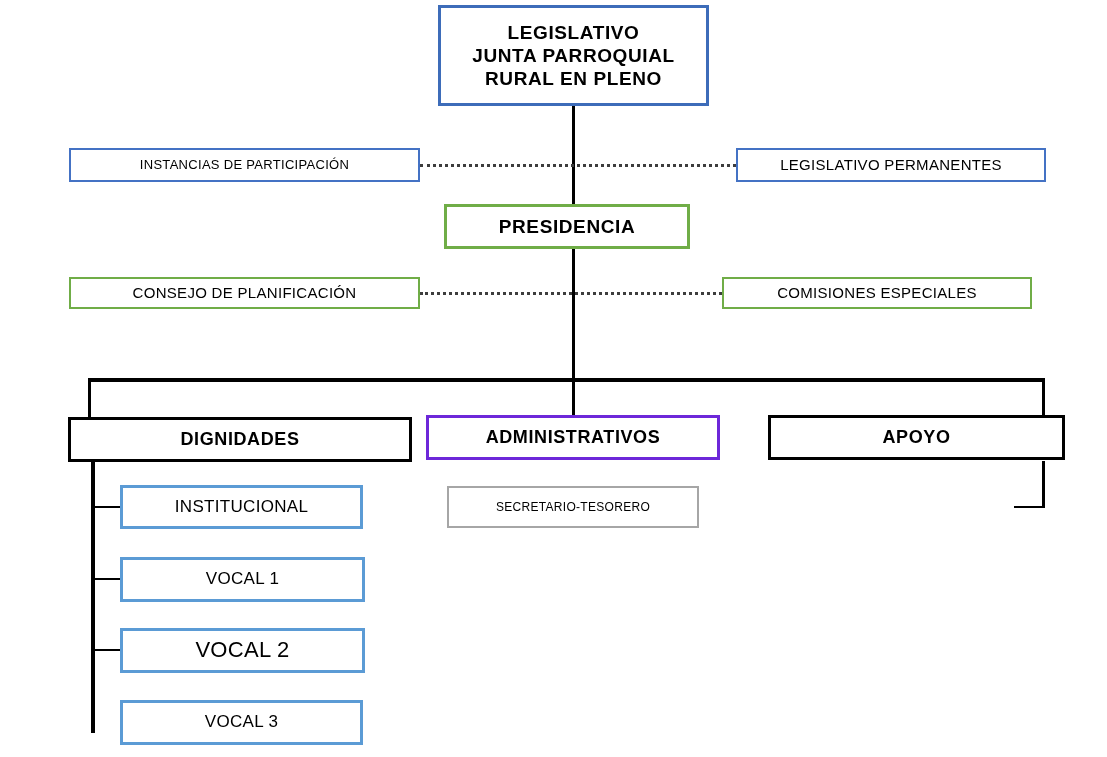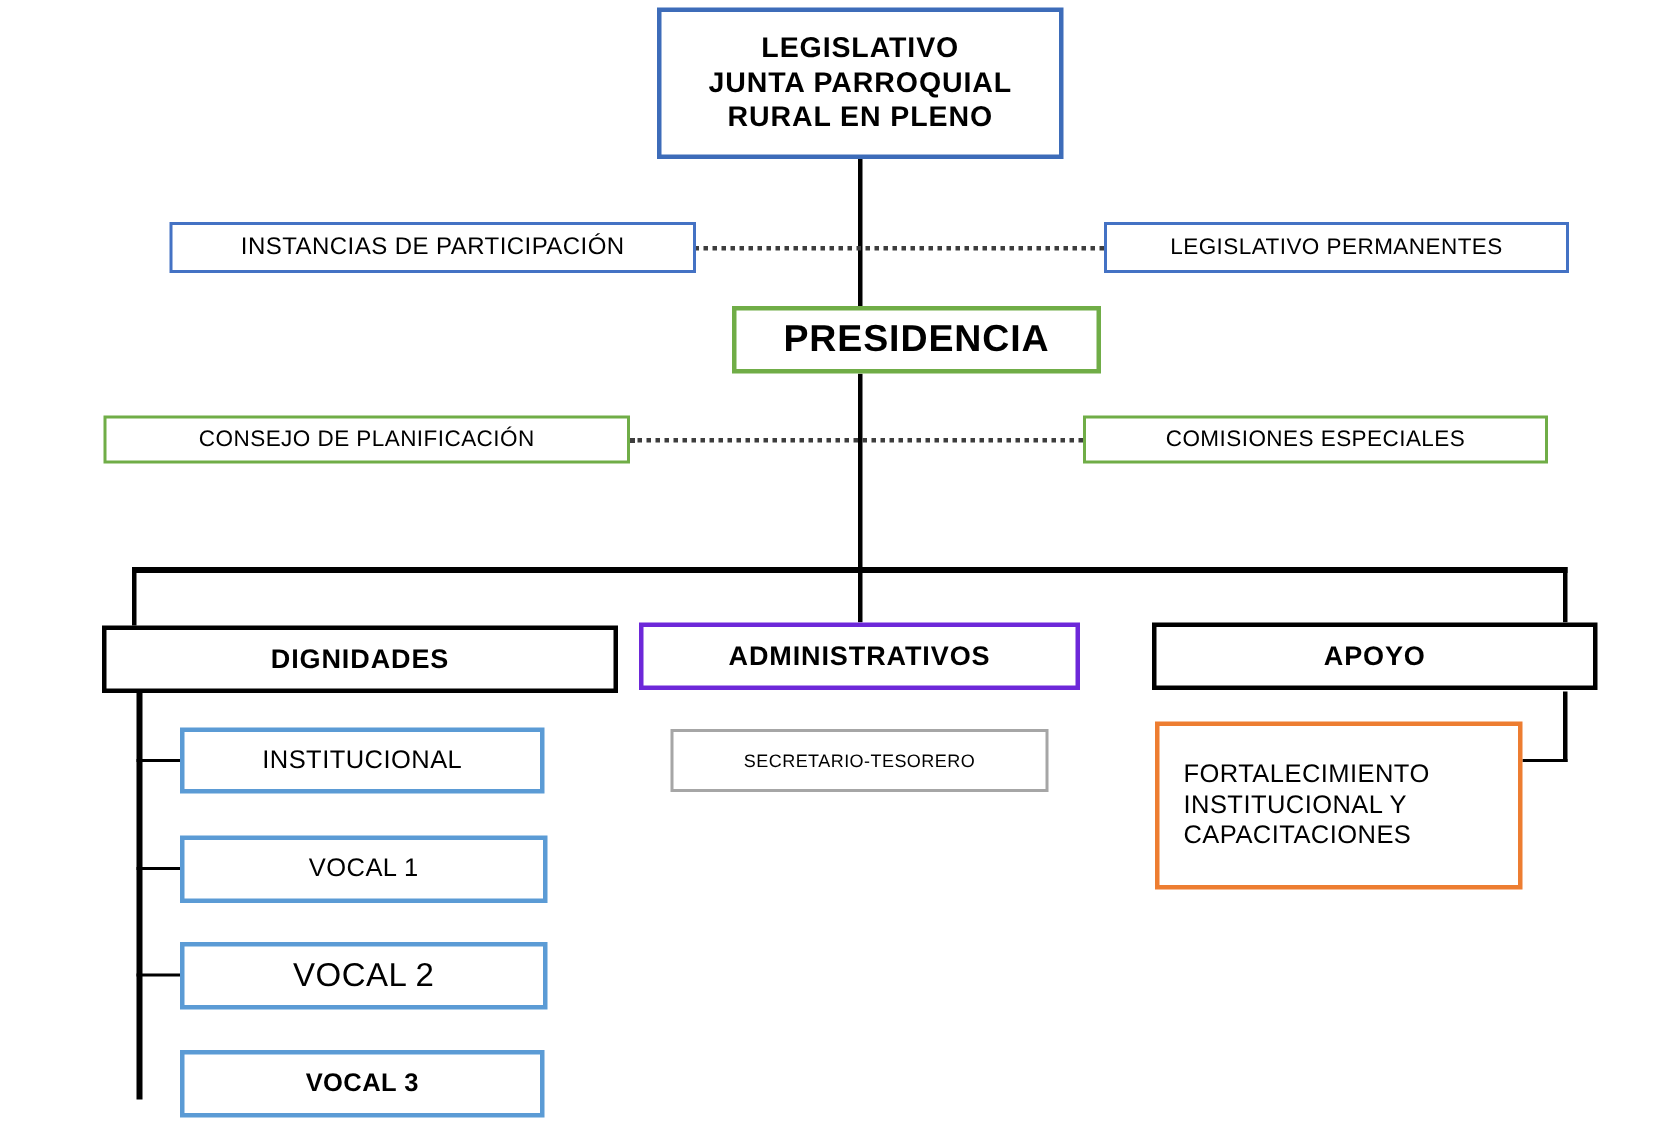--- a/index.html
+++ b/index.html
@@ -96,29 +96,29 @@
 
   <div class="line vline" style="left:1042px; top:461px; width:3px; height:47px;"></div>
   <div class="line hline" style="left:1014px; top:506px; width:31px; height:2px;"></div>
 
   <div class="node bold" style="left:438px; top:5px; width:271px; height:101px; border:3px solid #3d6cb9; font-size:19px;">
     <span class="node-label">LEGISLATIVO
 JUNTA PARROQUIAL
 RURAL EN PLENO</span>
   </div>
 
-  <div class="node regular" style="left:69px; top:148px; width:351px; height:34px; border:2px solid #4472c4; font-size:16px;margin-left:44px;">
+  <div class="node regular" style="left:69px; top:148px; width:351px; height:34px; border:2px solid #4472c4; font-size:13px;">
     <span class="node-label">INSTANCIAS  DE PARTICIPACIÓN</span>
   </div>
 
   <div class="node regular" style="left:736px; top:148px; width:310px; height:34px; border:2px solid #4472c4; font-size:15px;">
     <span class="node-label">LEGISLATIVO  PERMANENTES</span>
   </div>
 
-  <div class="node bold" style="left:444px; top:204px; width:246px; height:45px; border:3px solid #70ad47; font-size:25px;margin-left:44px;">
+  <div class="node bold" style="left:444px; top:204px; width:246px; height:45px; border:3px solid #70ad47; font-size:19px;">
     <span class="node-label">PRESIDENCIA</span>
   </div>
 
   <div class="node regular" style="left:69px; top:277px; width:351px; height:32px; border:2px solid #70ad47; font-size:15px;">
     <span class="node-label">CONSEJO DE PLANIFICACIÓN</span>
   </div>
 
   <div class="node regular" style="left:722px; top:277px; width:310px; height:32px; border:2px solid #70ad47; font-size:15px;">
     <span class="node-label">COMISIONES  ESPECIALES</span>
   </div>
@@ -140,27 +140,22 @@
   </div>
 
   <div class="node regular" style="left:120px; top:557px; width:245px; height:45px; border:3px solid #5b9bd5; font-size:17px;">
     <span class="node-label">VOCAL 1</span>
   </div>
 
   <div class="node regular" style="left:120px; top:628px; width:245px; height:45px; border:3px solid #5b9bd5; font-size:22px;">
     <span class="node-label">VOCAL 2</span>
   </div>
 
-  <div class="node regular" style="left:120px; top:700px; width:243px; height:45px; border:3px solid #5b9bd5; font-size:17px;font-weight:bold;">
+  <div class="node regular" style="left:120px; top:700px; width:243px; height:45px; border:3px solid #5b9bd5; font-size:17px;">
     <span class="node-label">VOCAL 3</span>
   </div>
 
   <div class="node regular" style="left:447px; top:486px; width:252px; height:42px; border:2px solid #a6a6a6; font-size:12px;">
     <span class="node-label">SECRETARIO-TESORERO</span>
   </div>
 
-  <div class="node regular left-align" style="left:770px; top:481px; width:245px; height:112px; border:3px solid #ed7d31; font-size:17px;">
-    <span class="node-label">FORTALECIMIENTO
-INSTITUCIONAL   Y
-CAPACITACIONES</span>
-  </div>
 
 </div>
 
 </body></html>

